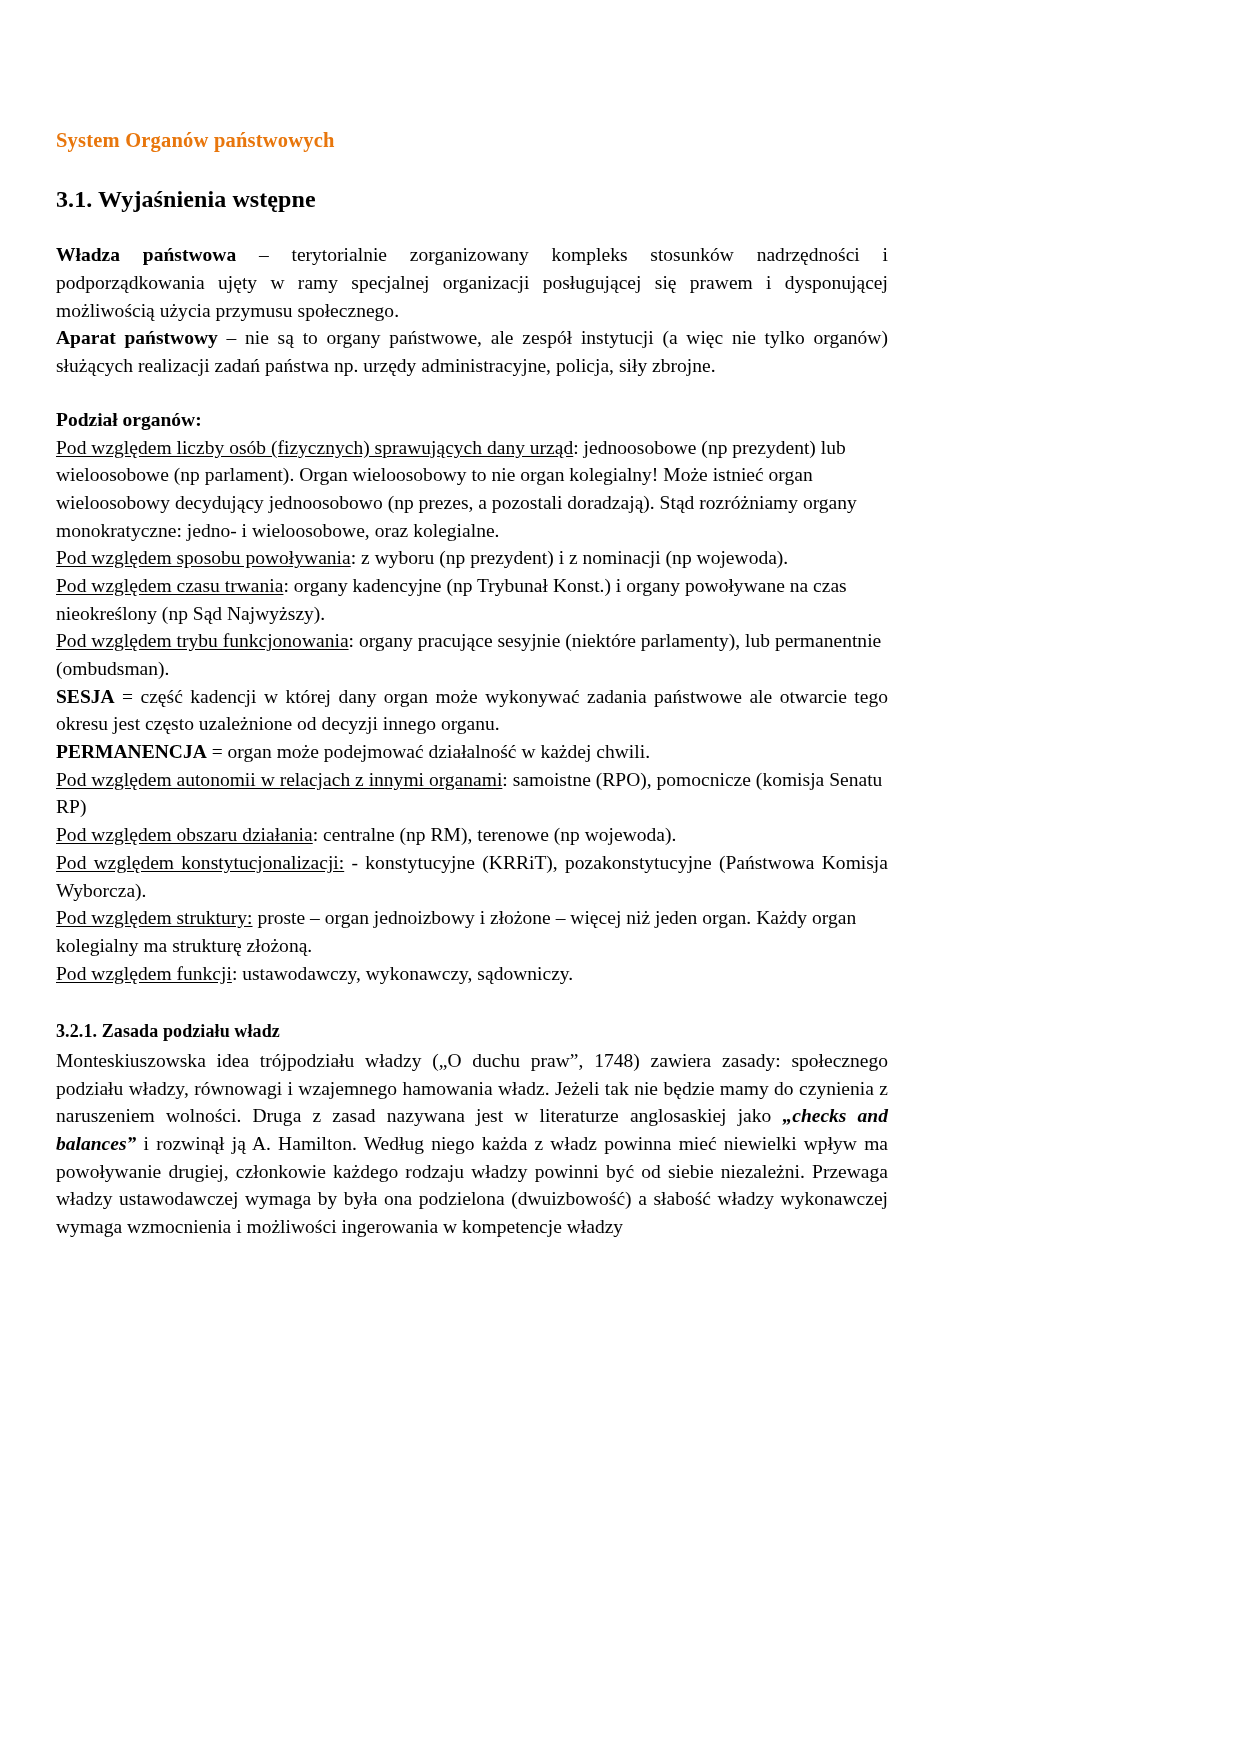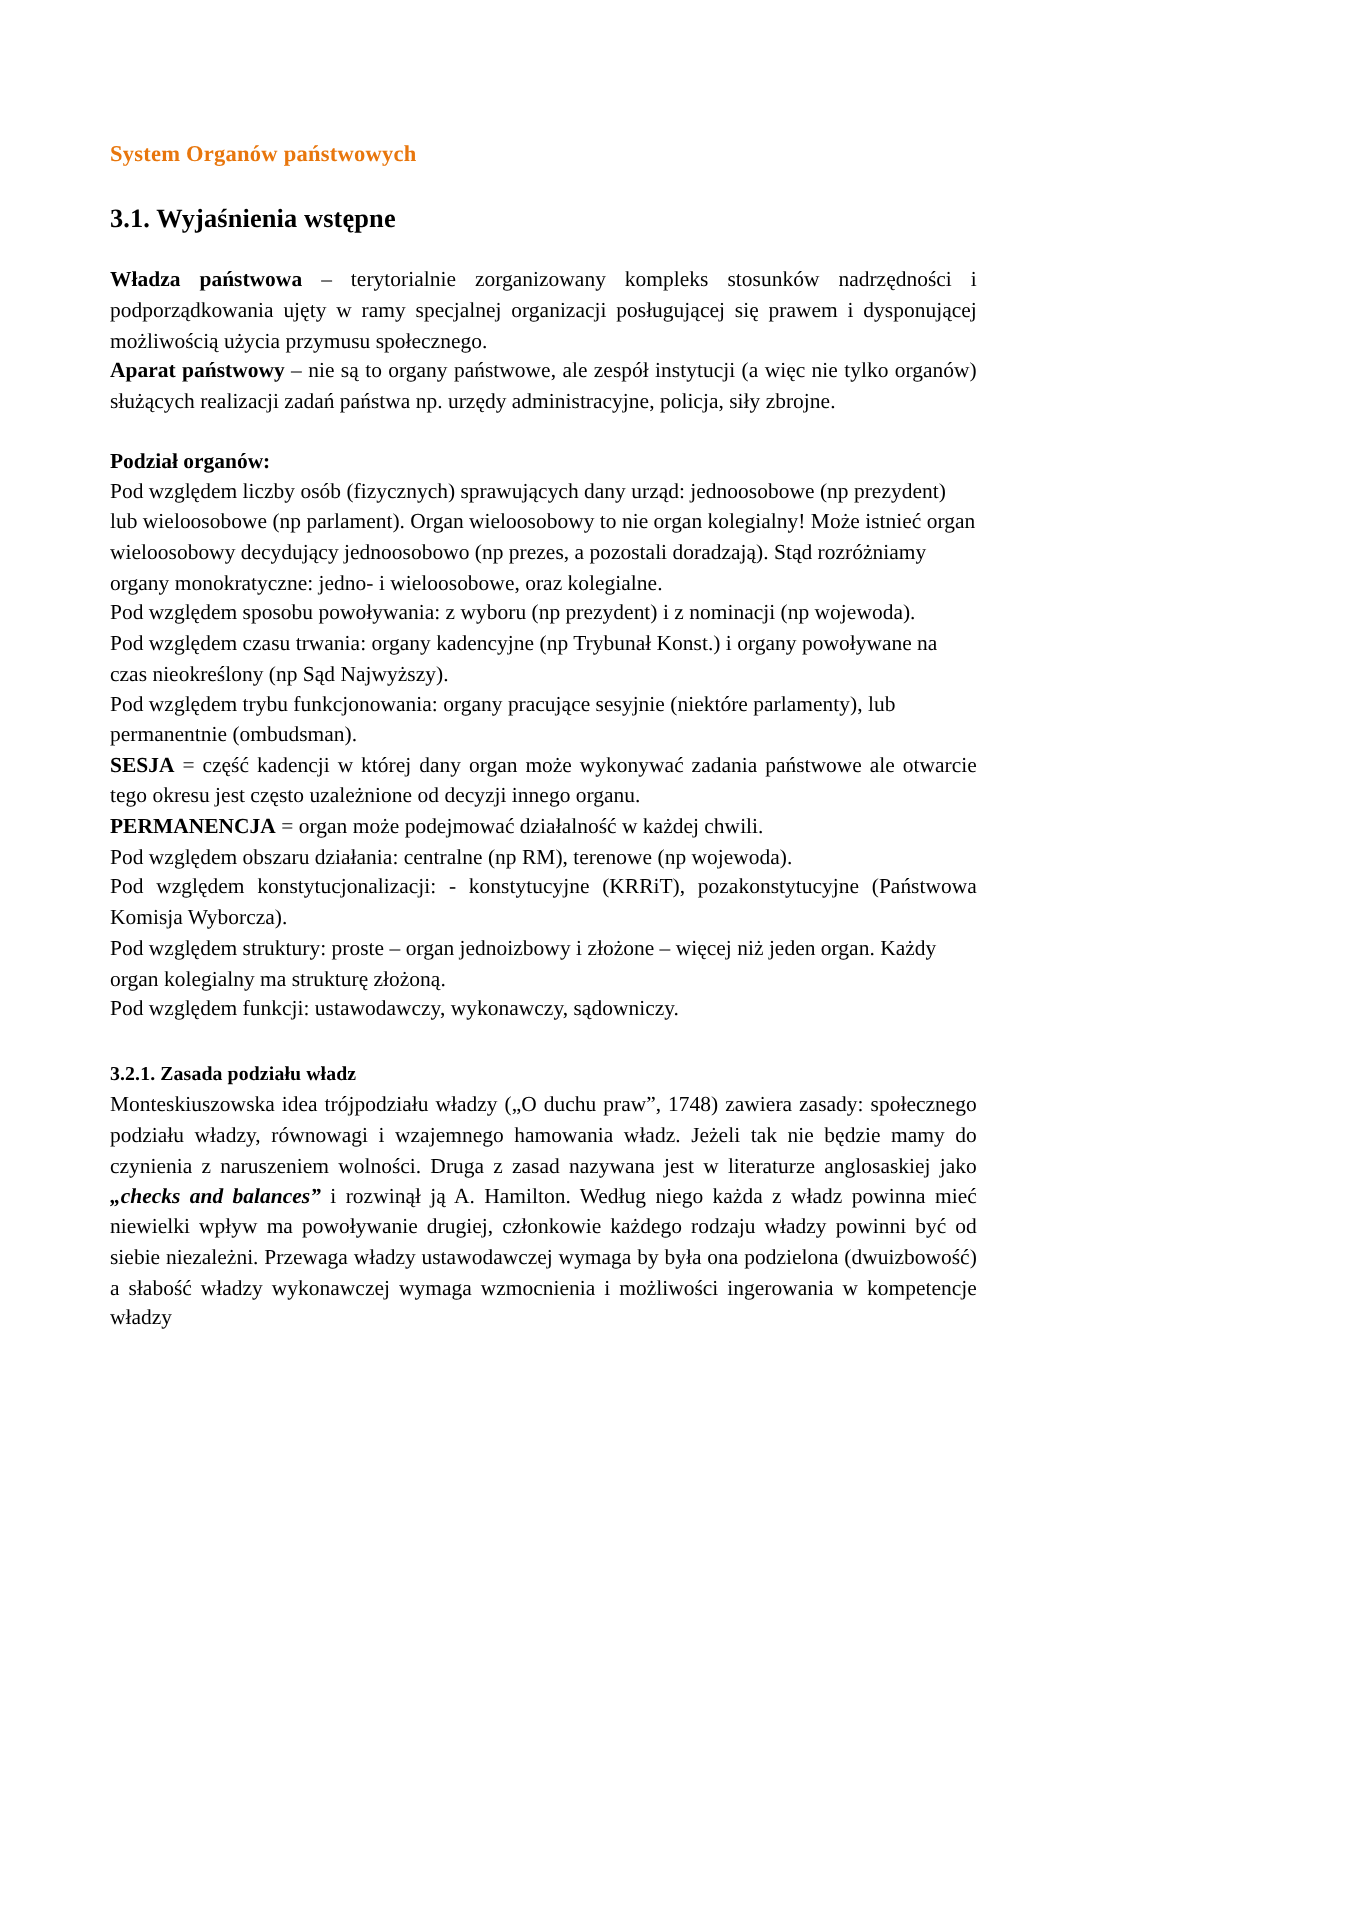--- a/index.html
+++ b/index.html
@@ -14,21 +14,21 @@
     font-family: "Liberation Serif", "DejaVu Serif", serif;
     color: #000000;
     -webkit-font-smoothing: antialiased;
   }
   .page {
     position: relative;
     width: 1008px;
     height: 1754px;
     background: #ffffff;
     box-sizing: border-box;
-    padding: 128px 120px 0 100px;
+    padding: 128px 120px 0 56px;
     overflow: hidden;
   }
   .doc-title {
     font-size: 20.5px;
     font-weight: bold;
     color: #E8760C;
     letter-spacing: 0.2px;
     margin: 0 0 32px 0;
     line-height: 1.2;
   }
@@ -57,20 +57,21 @@
   }
   .block {
     margin: 0 0 0 0;
   }
   .gap-md { height: 26px; }
   .gap-lg { height: 34px; }
   b.lead {
     font-weight: bold;
   }
   span.ul {
+    text-decoration: underline;
     text-underline-offset: 2px;
   }
   i.em {
     font-style: italic;
     font-weight: bold;
   }
   .subhead-inline {
     font-size: 19.5px;
     font-weight: bold;
     line-height: 1.42;
@@ -101,20 +102,21 @@
     <p class="body left"><span class="ul">Pod względem czasu trwania</span><span>: organy kadencyjne (np Trybunał Konst.) i organy powoływane na czas nieokreślony (np Sąd Najwyższy).</span></p>
     <p class="body left"><span class="ul">Pod względem trybu funkcjonowania</span><span>: organy pracujące sesyjnie (niektóre parlamenty), lub permanentnie (ombudsman).</span></p>
   </div>
 
   <div class="block">
     <p class="body"><b class="lead">SESJA</b><span> = część kadencji w której dany organ może wykonywać zadania państwowe ale otwarcie tego okresu jest często uzależnione od decyzji innego organu.</span></p>
     <p class="body left"><b class="lead">PERMANENCJA</b><span> = organ może podejmować działalność w każdej chwili.</span></p>
   </div>
 
   <div class="block">
+    <p class="body left"><span class="ul">Pod względem autonomii w relacjach z innymi organami</span><span>: samoistne (RPO), pomocnicze (komisja Senatu RP)</span></p>
     <p class="body left"><span class="ul">Pod względem obszaru działania</span><span>: centralne (np RM), terenowe (np wojewoda).</span></p>
     <p class="body"><span class="ul">Pod względem konstytucjonalizacji:</span><span> - konstytucyjne (KRRiT), pozakonstytucyjne (Państwowa Komisja Wyborcza).</span></p>
     <p class="body left"><span class="ul">Pod względem struktury:</span><span> proste – organ jednoizbowy i złożone – więcej niż jeden organ. Każdy organ kolegialny ma strukturę złożoną.</span></p>
     <p class="body left"><span class="ul">Pod względem funkcji</span><span>: ustawodawczy, wykonawczy, sądowniczy.</span></p>
   </div>
 
   <div class="gap-lg"></div>
 
 
   <h3 class="section-heading sub">3.2.1. Zasada podziału władz</h3>

